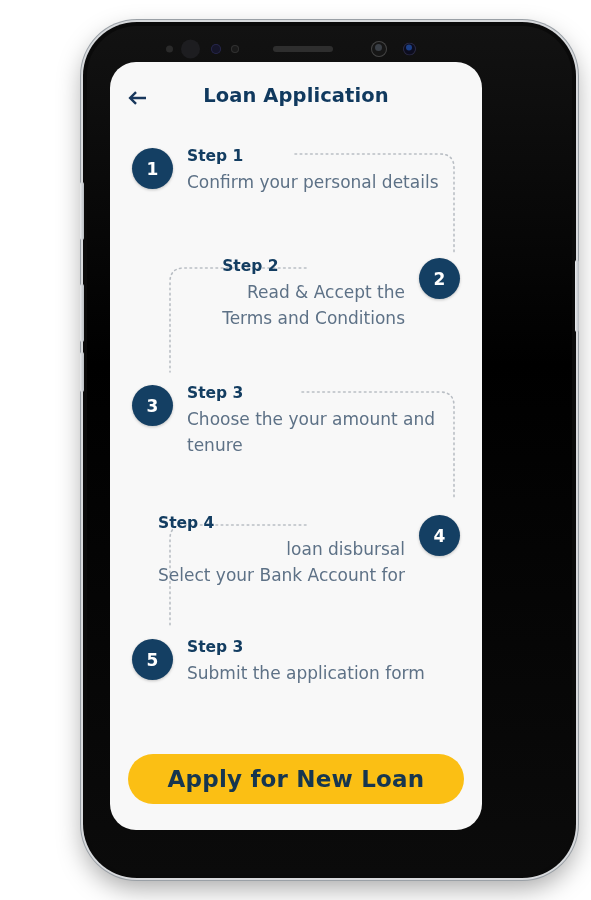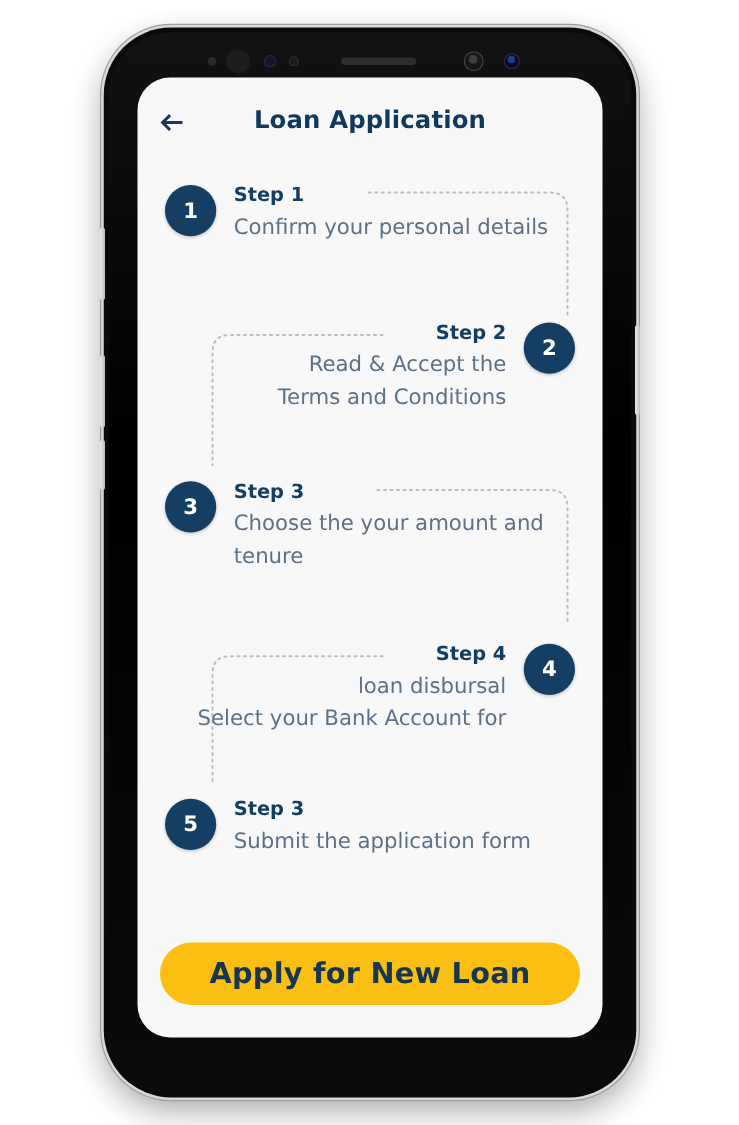--- a/index.html
+++ b/index.html
@@ -13,21 +13,21 @@
     position: relative;
     overflow: hidden;
     font-family: "DejaVu Sans", "Liberation Sans", sans-serif;
   }
 
   
   #device {
     position: absolute;
     left: 83px;
     top: 22px;
-    width: 426px;
+    width: 493px;
     height: 856px;
     border-radius: 54px;
     background: #0a0a0a;
     box-shadow:
       0 0 0 2px #d8dadd,
       0 0 0 3px #9aa0a6,
       0 10px 26px rgba(0,0,0,0.35);
   }
   #device-inner-rim {
     position: absolute;
@@ -186,21 +186,21 @@
     font-size: 17px;
     color: #5d7186;
     line-height: 1.55;
     margin-top: 3px;
   }
 
   
   .align-left .step-text { margin-left: 14px; text-align: left; }
   
   .align-right { flex-direction: row-reverse; }
-  .align-right .step-text { margin-right: 14px; text-align: right; align-items: flex-end; }
+  .align-right .step-text { margin-right: 14px; text-align: right; align-items: flex-start; }
 
   #step-row-1 { left: 22px; top: 14px; }
   #step-row-2 { right: 22px; top: 124px; }
   #step-row-3 { left: 22px; top: 251px; }
   #step-row-4 { right: 22px; top: 381px; }
   #step-row-5 { left: 22px; top: 505px; }
 
   
   #apply-button {
     position: absolute;

